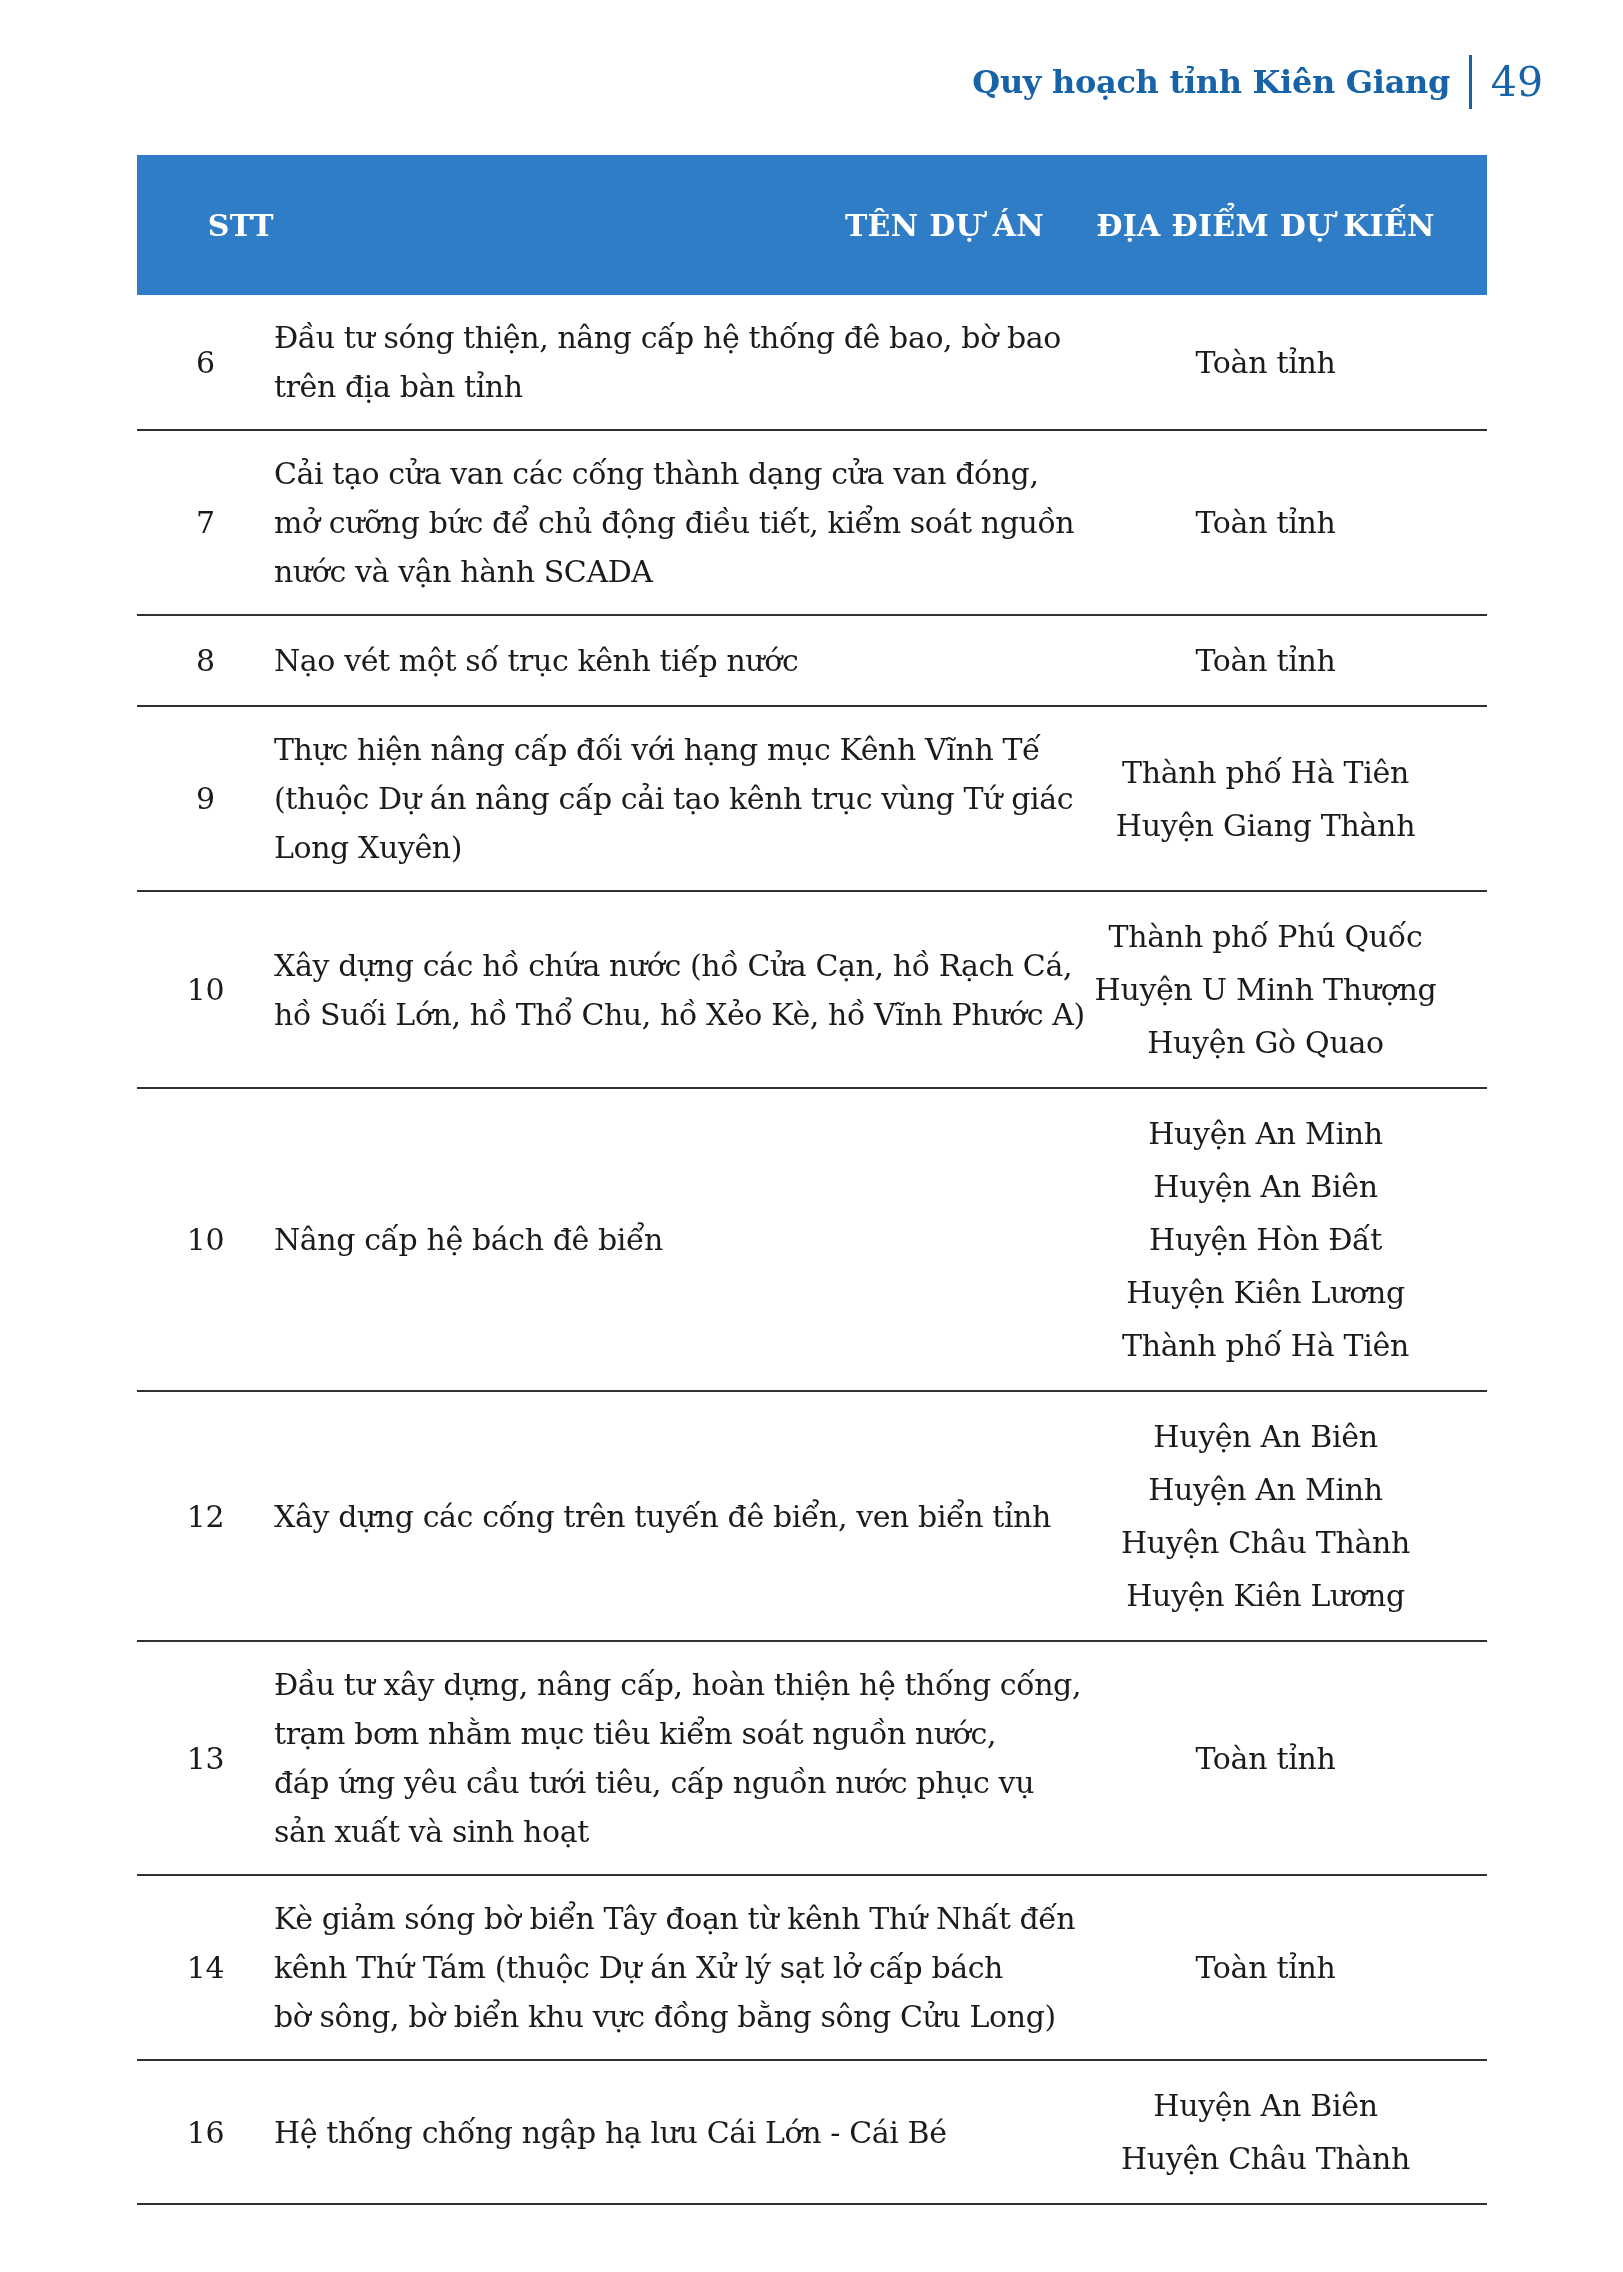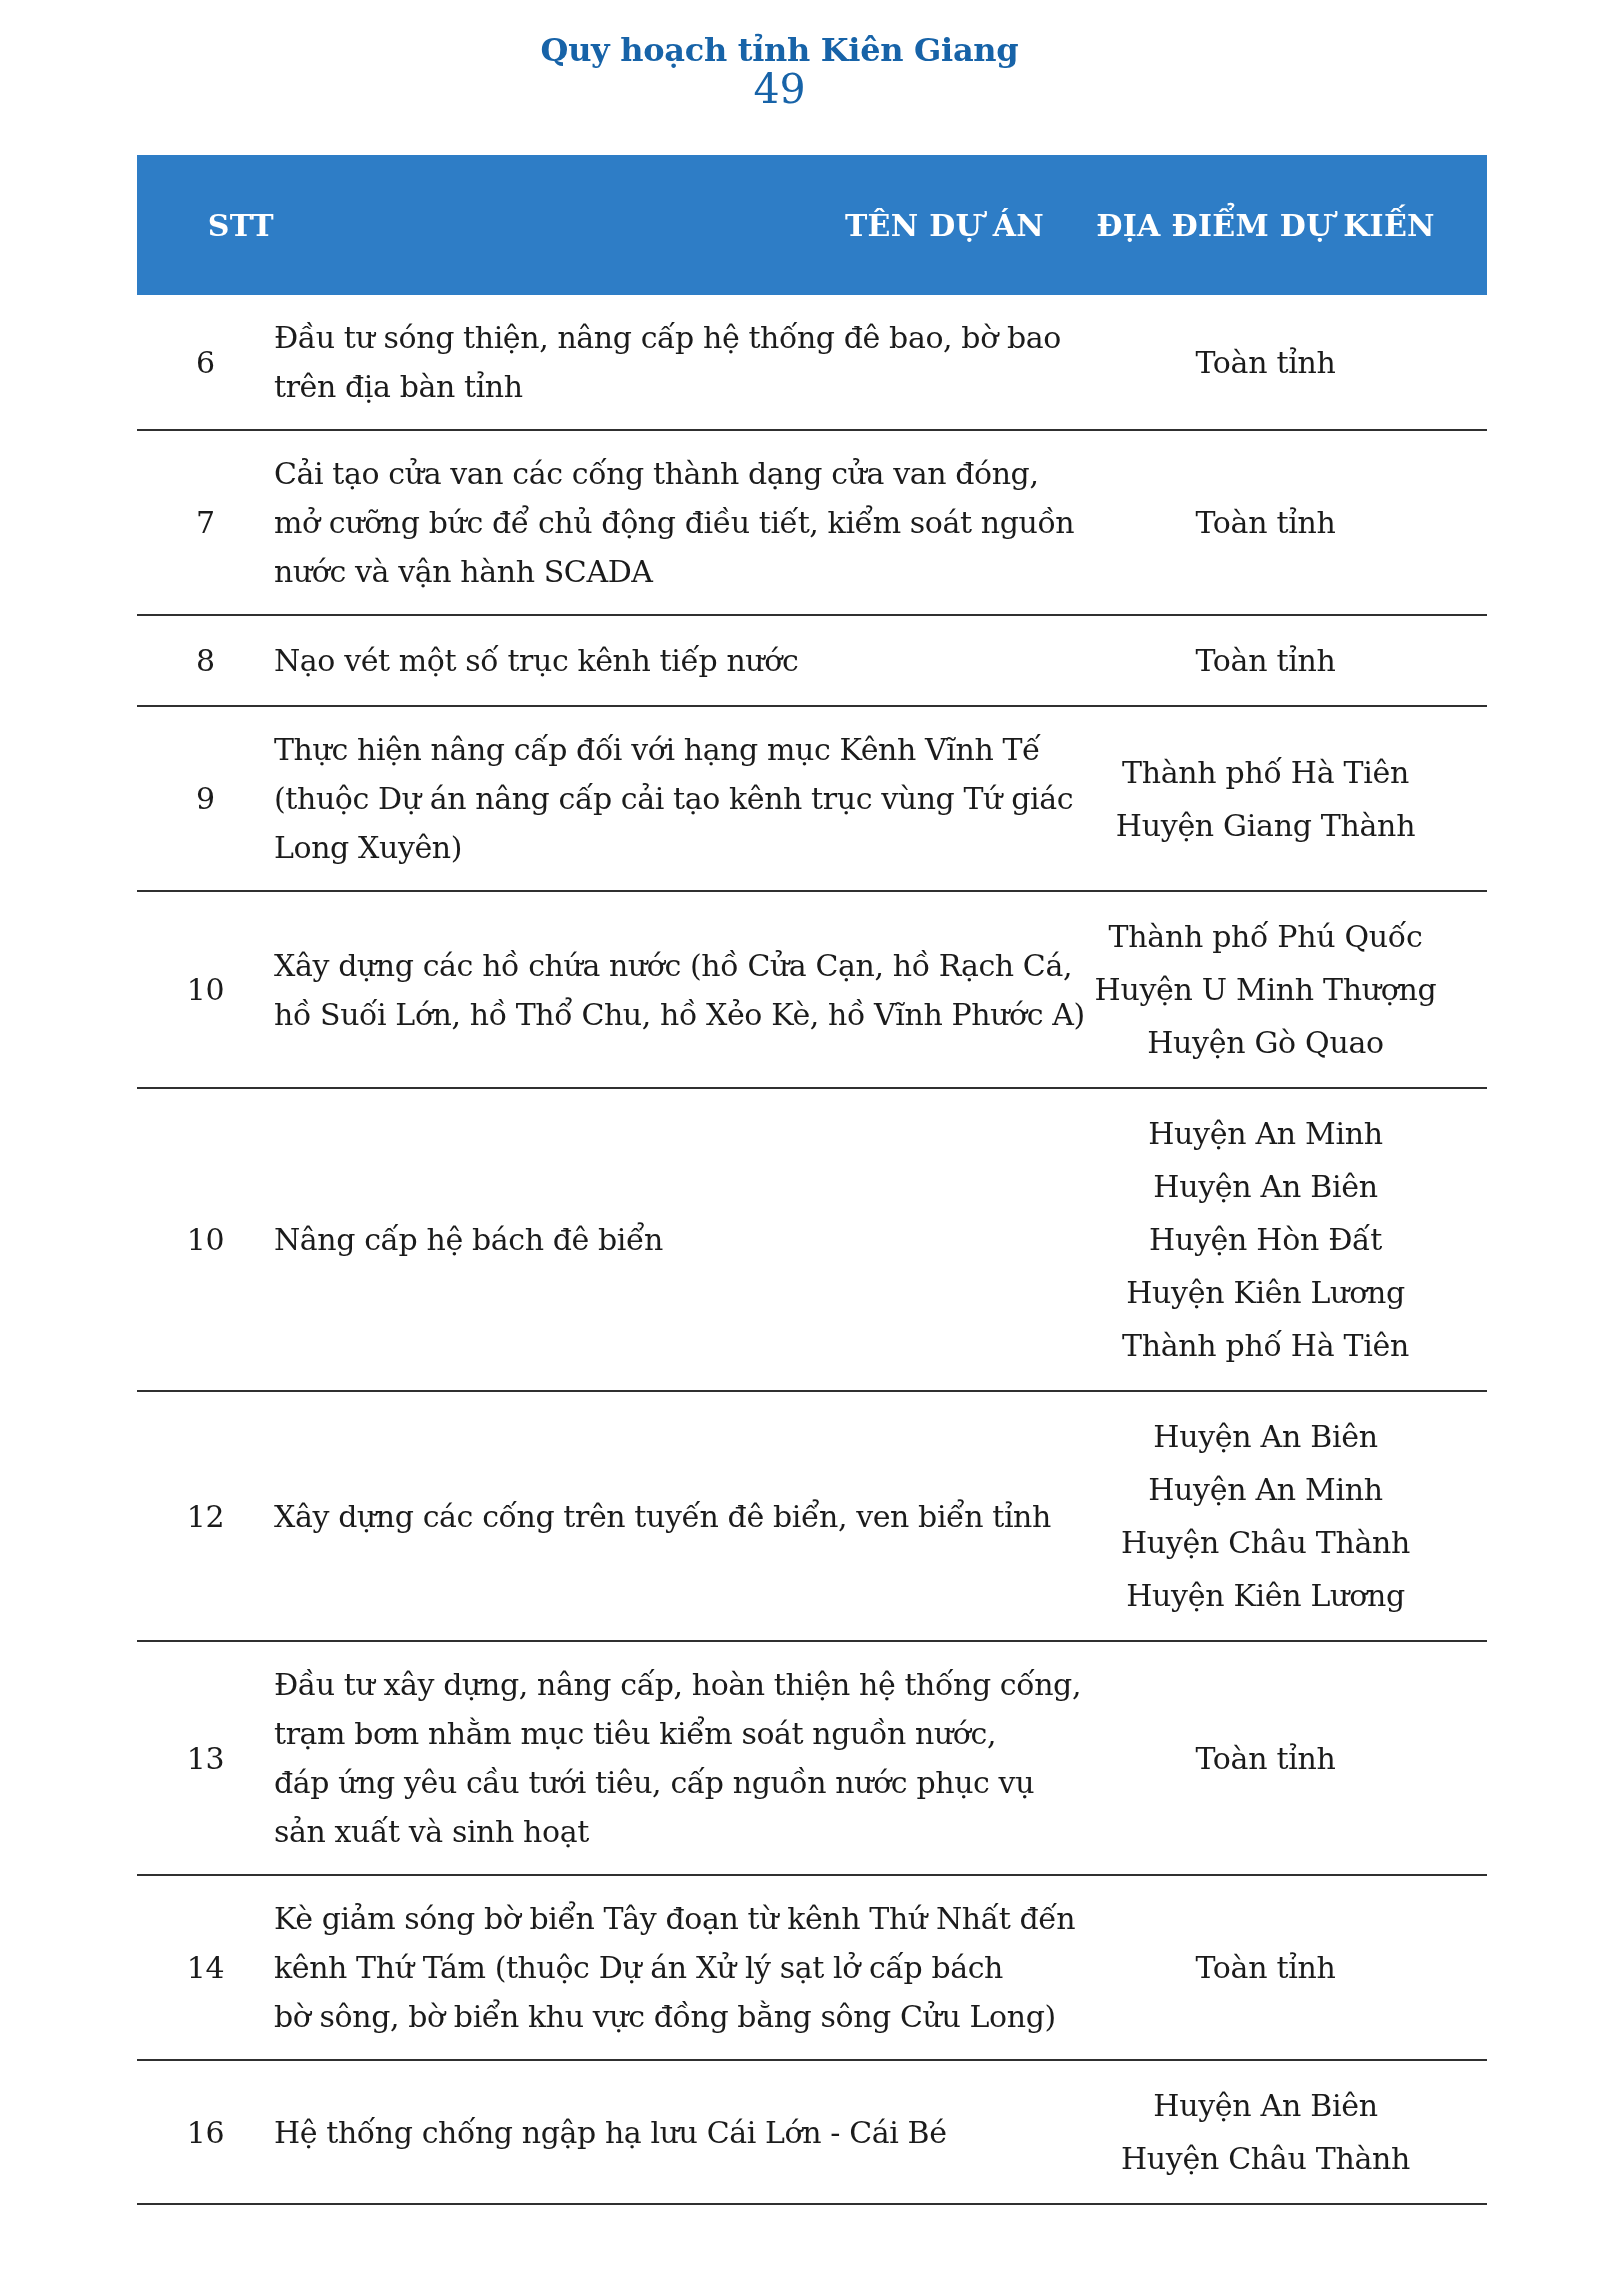--- a/index.html
+++ b/index.html
@@ -17,21 +17,20 @@
     color:var(--body-text);
     position:relative;
   }
   
   .running-head{
     display:flex;
     justify-content:flex-end;
     align-items:center;
     padding:54px 81px 0 16px;
     height:110px;
-    flex-direction:column;
   }
   .running-head .title{
     font-size:32px;
     font-weight:bold;
     color:var(--title-blue);
     letter-spacing:-0.3px;
     white-space:nowrap;
   }
   .running-head .vrule{
     width:2.7px;

